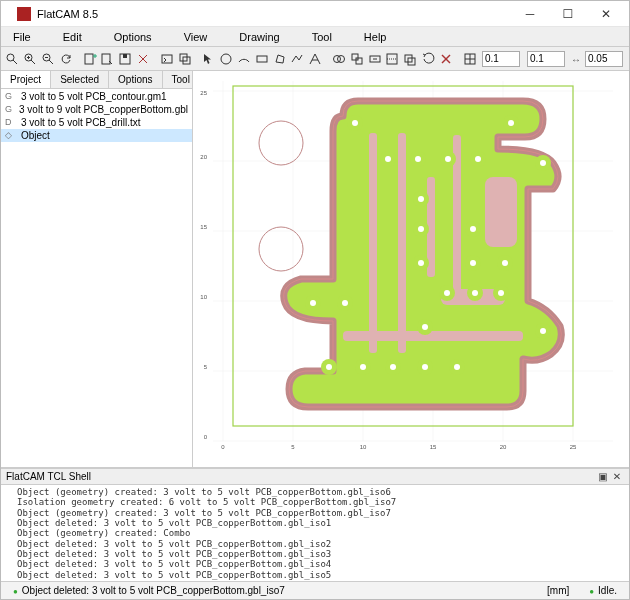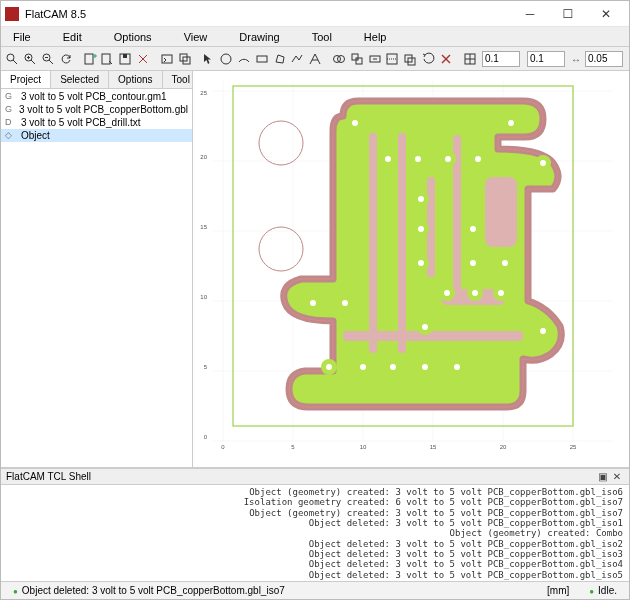--- a/index.html
+++ b/index.html
@@ -1,20 +1,20 @@
 <!DOCTYPE html>
 <html><head>
 <meta charset="utf-8">
 <style>
   * { box-sizing: border-box; margin: 0; padding: 0; }
   html, body { width: 630px; height: 600px; font-family: "Segoe UI", Tahoma, sans-serif; font-size: 11px; background: #f0f0f0; color: #000; overflow: hidden; }
   .window { width: 630px; height: 600px; display: flex; flex-direction: column; border: 1px solid #bbb; background: #fff; }
 
   
-  .titlebar { height: 26px; background: #fff; display: flex; align-items: center; padding: 0 4px 0 4px; border-bottom: 1px solid #e6e6e6; }
+  .titlebar { height: 26px; background: #fff; display: flex; align-items: center; padding: 0 4px 0 16px; border-bottom: 1px solid #e6e6e6; }
   .titlebar .icon { width: 14px; height: 14px; background: #a22; margin-right: 6px; }
   .titlebar .title { flex: 1; font-size: 11px; }
   .titlebar .winbtn { width: 38px; height: 22px; display: flex; align-items: center; justify-content: center; color: #333; font-size: 12px; }
 
   
   .menubar { height: 20px; display: flex; align-items: center; gap: 16px; padding-left: 4px; background: #efefef; border-bottom: 1px solid #ccc; }
   .menubar .menu { padding: 2px 8px; font-size: 11px; cursor: default; }
 
   
   .toolbar { height: 24px; display: flex; align-items: center; gap: 1px; padding: 1px 3px; background: #efefef; border-bottom: 1px solid #ccc; }
@@ -35,21 +35,21 @@
   .pitem .picon { width: 12px; height: 11px; display: inline-block; font-size: 9px; color: #777; }
 
   
   .canvaswrap { flex: 1; background: #fff; position: relative; overflow: hidden; }
   .canvaswrap svg { display: block; }
 
   
   .shellhdr { height: 17px; background: #efefef; border-top: 1px solid #ccc; border-bottom: 1px solid #ccc; display: flex; align-items: center; padding: 0 5px; font-size: 10px; }
   .shellhdr span.title { flex: 1; }
   .shellhdr .sbtn { width: 14px; height: 14px; display: flex; align-items: center; justify-content: center; font-size: 10px; color: #444; }
-  .shell { height: 96px; background: #fff; overflow: auto; padding: 2px 6px; font-family: Consolas, monospace; font-size: 9px; color: #333; line-height: 1.15; text-align: right; }
+  .shell { height: 96px; background: #fff; overflow: auto; padding: 2px 16px; font-family: Consolas, monospace; font-size: 9px; color: #333; line-height: 1.15; }
 
   
   .statusbar { height: 18px; background: #f3f3f3; border-top: 1px solid #ccc; display: flex; align-items: center; font-size: 10px; padding: 7px 6px; gap: 8px; }
   .statusbar .scell { padding: 0 6px; }
   .statusbar .scell.dot::before { content: "●"; color: #3a3; margin-right: 4px; font-size: 8px; }
   .statusbar .flex { flex: 1; }
 
   svg .copper-fill { fill: #b4e24a; }
   svg .copper-stroke { fill: none; stroke: #c08888; }
   svg .iso { fill: none; stroke: #d88a8a; }
@@ -250,21 +250,21 @@
         <div class="tab">Options</div>
         <div class="tab">Tool</div>
       </div>
       <div class="projlist">
         <div class="pitem">
             <span class="picon">G</span>
             <span>3 volt to 5 volt PCB_contour.gm1</span>
           </div>
         <div class="pitem">
             <span class="picon">G</span>
-            <span>3 volt to 5 volt PCB_copperBottom.gbl</span>
+            <span>3 volt to 9 volt PCB_copperBottom.gbl</span>
           </div>
         <div class="pitem">
             <span class="picon">D</span>
             <span>3 volt to 5 volt PCB_drill.txt</span>
           </div>
         <div class="pitem selected">
             <span class="picon">◇</span>
             <span>Object</span>
           </div>
       </div>

